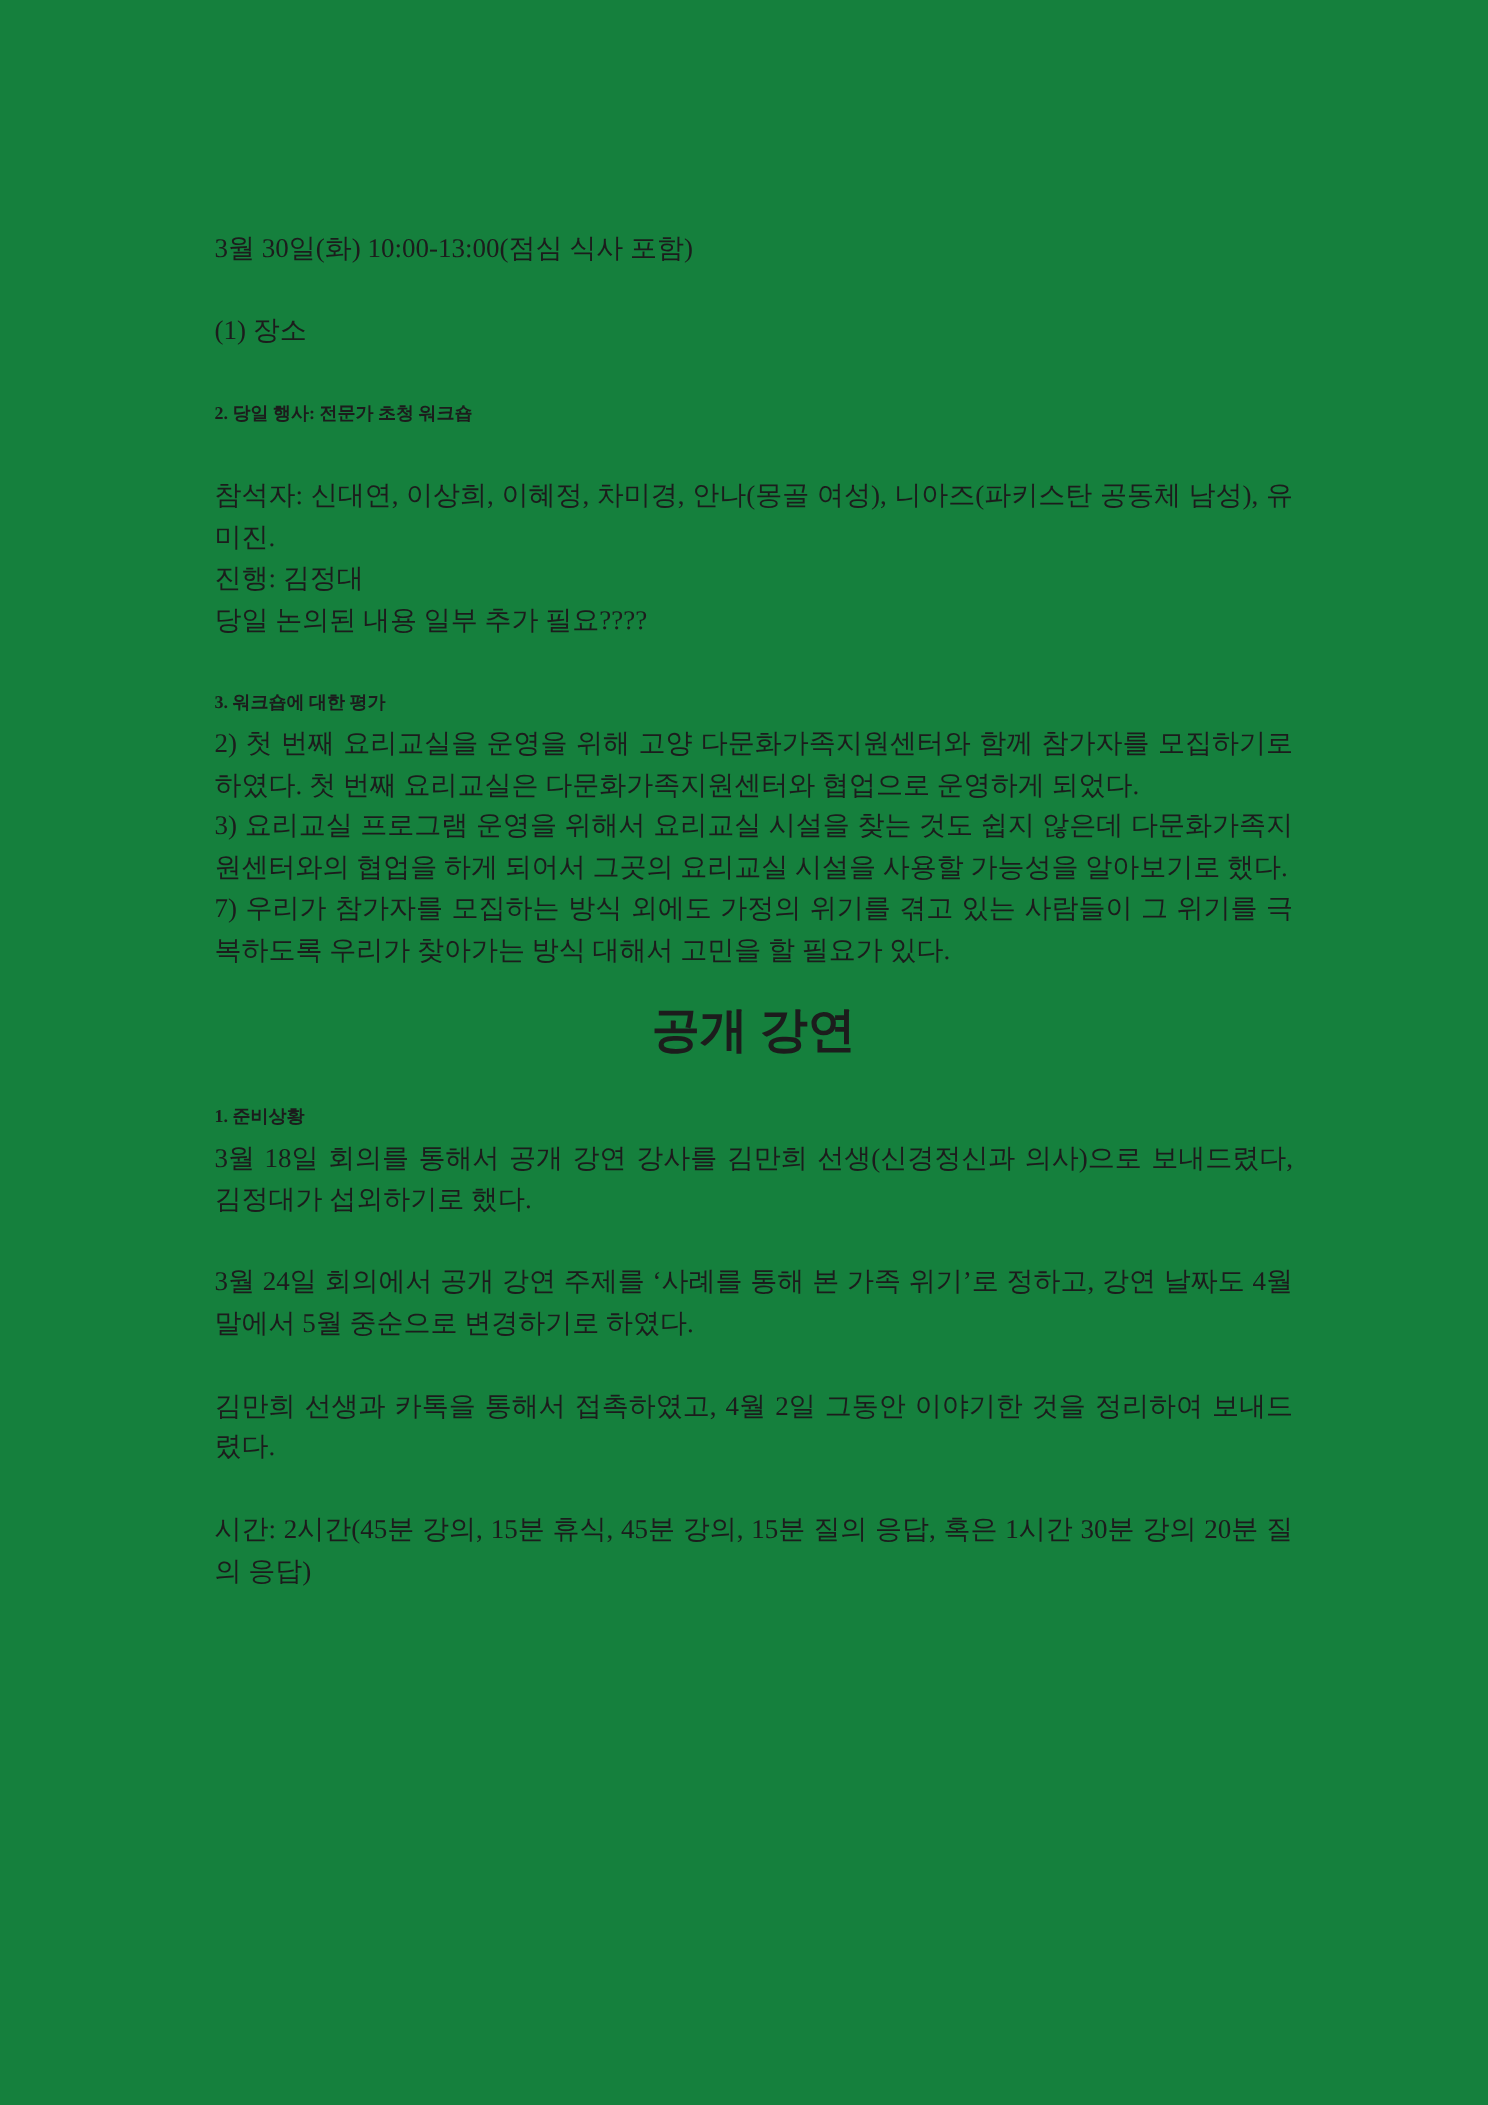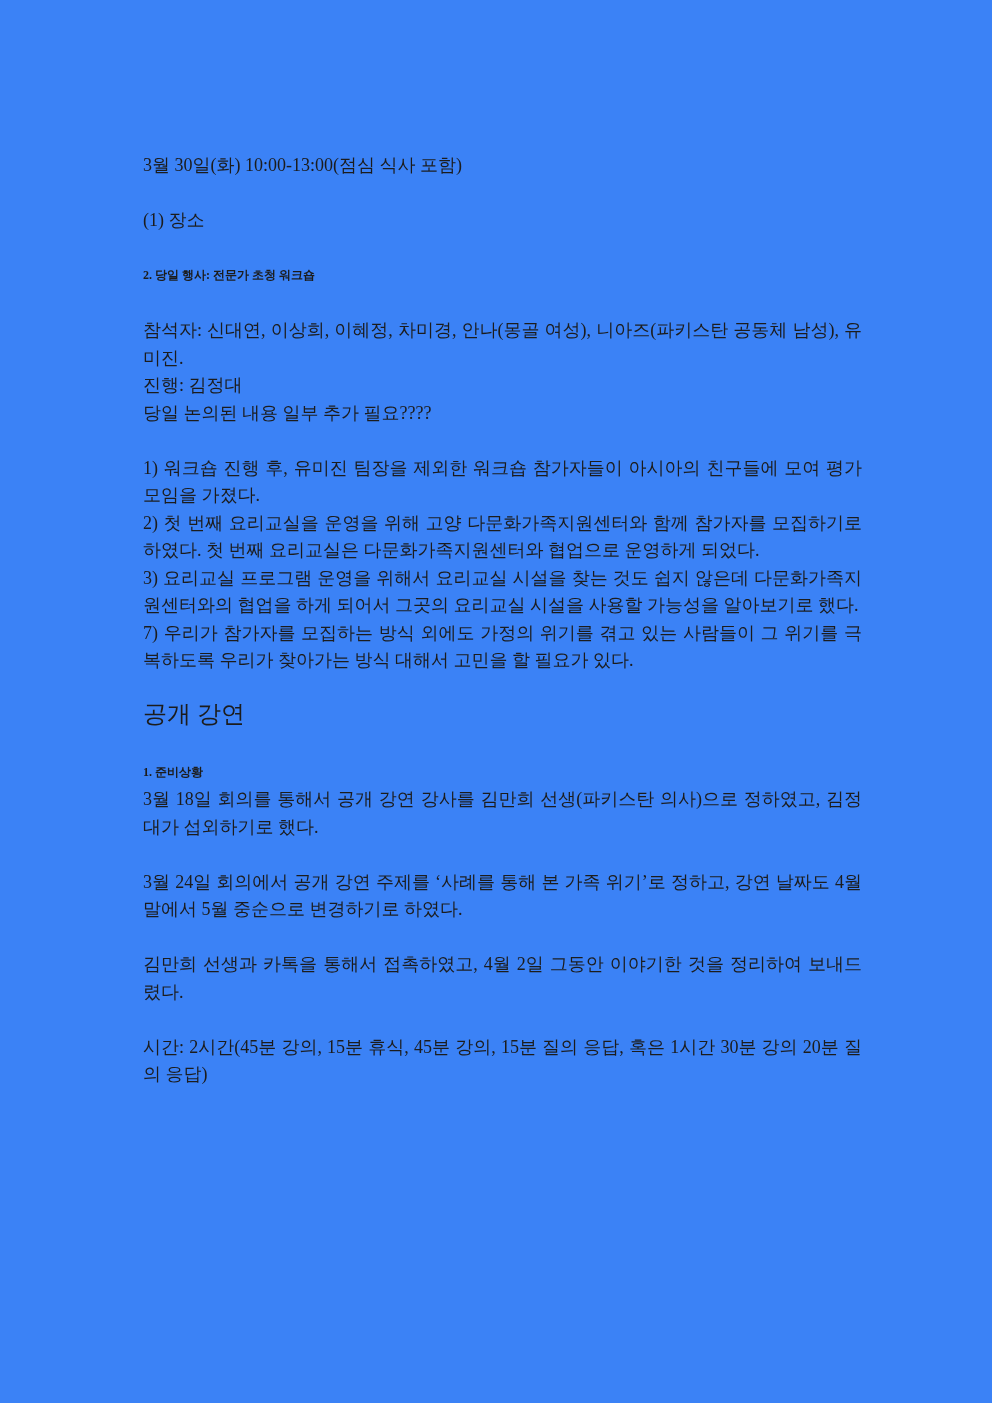--- a/index.html
+++ b/index.html
@@ -12,67 +12,68 @@
     background: #ffffff;
     color: #1c1c1c;
     font-family: "Liberation Serif", "DejaVu Serif", serif;
     overflow: hidden;
   }
   .page {
     box-sizing: border-box;
     width: 992px;
     height: 1403px;
     padding: 152px 130px 40px 143px;
-    background: #3b82f6;
+    background: #15803d;
   }
   .p {
     font-size: 18px;
     line-height: 27.5px;
     text-align: justify;
     word-break: break-all;
     margin: 0;
   }
   .h2 {
     font-size: 12px;
     line-height: 27.5px;
     font-weight: bold;
     text-align: justify;
     word-break: break-all;
     margin: 0;
   }
   .h1 {
-    font-size: 24px;
+    font-size: 32px;
     line-height: 34px;
-    font-weight: normal;
+    font-weight: bold;
     margin: 22px 0 28px 0;
+    text-align: center;
   }
   .gap {
     height: 27.5px;
   }
 </style>
 </head>
 <body>
 
 <div class="page" id="doc-root">
     <div class="p">3월 30일(화) 10:00-13:00(점심 식사 포함)</div>
     <div class="gap"></div>
     <div class="p">(1) 장소</div>
     <div class="gap"></div>
     <div class="h2">2. 당일 행사: 전문가 초청 워크숍</div>
     <div class="gap"></div>
     <div class="p">참석자: 신대연, 이상희, 이혜정, 차미경, 안나(몽골 여성), 니아즈(파키스탄 공동체 남성), 유미진.</div>
     <div class="p">진행: 김정대</div>
     <div class="p">당일 논의된 내용 일부 추가 필요????</div>
     <div class="gap"></div>
-    <div class="p">1) 워크숍 진행 후, 유미진 팀장을 제외한 워크숍 참가자들이 아시아의 친구들에 모여 평가모임을 가졌다.</div>
+    <div class="h2">3. 워크숍에 대한 평가</div>
     <div class="p">2) 첫 번째 요리교실을 운영을 위해 고양 다문화가족지원센터와 함께 참가자를 모집하기로 하였다. 첫 번째 요리교실은 다문화가족지원센터와 협업으로 운영하게 되었다.</div>
     <div class="p">3) 요리교실 프로그램 운영을 위해서 요리교실 시설을 찾는 것도 쉽지 않은데 다문화가족지원센터와의 협업을 하게 되어서 그곳의 요리교실 시설을 사용할 가능성을 알아보기로 했다.</div>
     <div class="p">7) 우리가 참가자를 모집하는 방식 외에도 가정의 위기를 겪고 있는 사람들이 그 위기를 극복하도록 우리가 찾아가는 방식 대해서 고민을 할 필요가 있다.</div>
     <div class="h1">공개 강연</div>
     <div class="h2">1. 준비상황</div>
-    <div class="p">3월 18일 회의를 통해서 공개 강연 강사를 김만희 선생(파키스탄 의사)으로 정하였고, 김정대가 섭외하기로 했다.</div>
+    <div class="p">3월 18일 회의를 통해서 공개 강연 강사를 김만희 선생(신경정신과 의사)으로 보내드렸다, 김정대가 섭외하기로 했다.</div>
     <div class="gap"></div>
     <div class="p">3월 24일 회의에서 공개 강연 주제를 ‘사례를 통해 본 가족 위기’로 정하고, 강연 날짜도 4월 말에서 5월 중순으로 변경하기로 하였다.</div>
     <div class="gap"></div>
     <div class="p">김만희 선생과 카톡을 통해서 접촉하였고, 4월 2일 그동안 이야기한 것을 정리하여 보내드렸다.</div>
     <div class="gap"></div>
     <div class="p">시간: 2시간(45분 강의, 15분 휴식, 45분 강의, 15분 질의 응답, 혹은 1시간 30분 강의 20분 질의 응답)</div>
   </div>
 
 </body></html>

